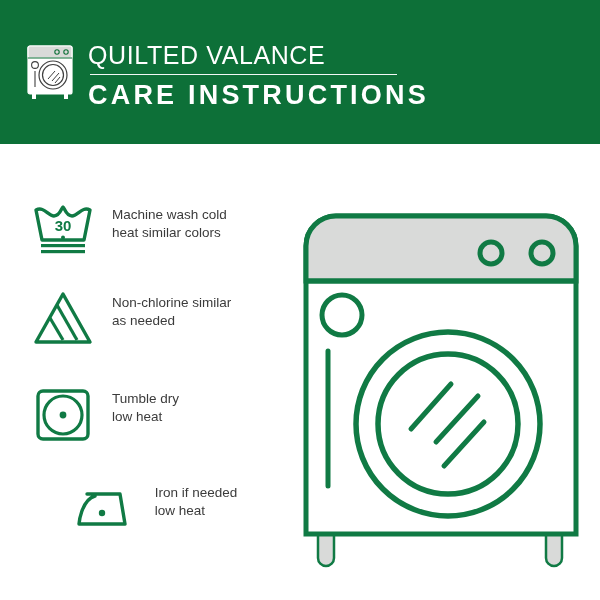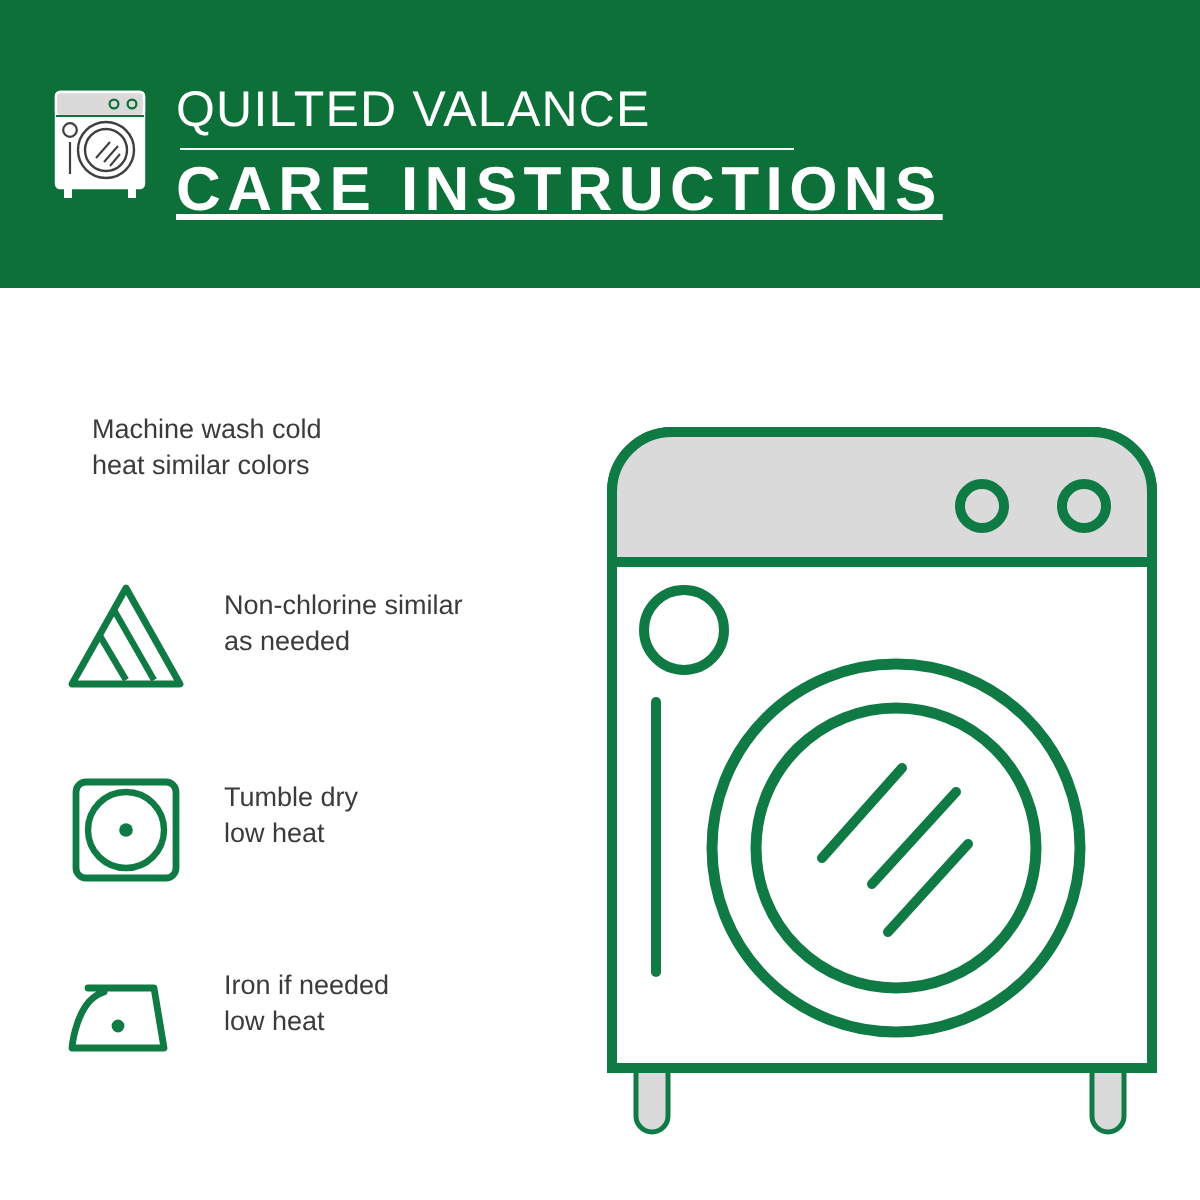--- a/index.html
+++ b/index.html
@@ -54,47 +54,46 @@
   }
   .title-rule {
     width: 307px;
     height: 1px;
     background: #ffffff;
     margin: 4px 0 4px 2px;
     opacity: 0.95;
   }
   .title-line2 {
     color: #ffffff;
-    font-size: 31px;
+    font-size: 27px;
     font-weight: 700;
     letter-spacing: 3.2px;
     line-height: 32px;
     white-space: nowrap;
-    text-decoration: underline;
   }
 
   
   .care-list {
     position: absolute;
     left: 0;
     top: 144px;
     width: 290px;
     height: 456px;
   }
   .care-row {
     position: absolute;
     left: 30px;
     width: 250px;
     display: flex;
     align-items: flex-start;
   }
   .care-row.r0 { top: 56px; }
   .care-row.r1 { top: 144px; }
   .care-row.r2 { top: 240px; }
-  .care-row.r3 { top: 334px; }
+  .care-row.r3 { top: 334px; justify-content: center; }
 
   .care-icon {
     width: 66px;
     height: 62px;
     flex: 0 0 66px;
     display: flex;
     align-items: center;
     justify-content: center;
   }
   .care-text {
@@ -152,20 +151,33 @@
       <div class="title-line1">QUILTED VALANCE</div>
       <div class="title-rule"></div>
       <div class="title-line2">CARE INSTRUCTIONS</div>
     </div>
 
   </div>
 
   <div class="care-list">
 
     <div class="care-row r0">
+      <div class="care-icon">
+        <svg viewBox="0 0 66 62" width="66" height="62" aria-hidden="true">
+
+          <path d="M6 10 C 14 6, 18 16, 24 16 C 30 16, 32 7, 33 7 C 34 7, 36 16, 42 16 C 48 16, 52 6, 60 10 L 54 40 L 12 40 Z" fill="none" stroke="#107a44" stroke-width="3.4" stroke-linejoin="round"></path>
+
+          <text x="33" y="31" text-anchor="middle" font-family="Liberation Sans, sans-serif" font-size="15" font-weight="700" fill="#107a44">30</text>
+
+          <circle cx="33" cy="37.5" r="2" fill="#107a44"></circle>
+
+          <rect x="11" y="44" width="44" height="3.2" fill="#107a44"></rect>
+          <rect x="11" y="50" width="44" height="3.2" fill="#107a44"></rect>
+        </svg>
+      </div>
       <div class="care-text">
         <div>Machine wash cold</div>
         <div>heat similar colors</div>
       </div>
     </div>
 
     <div class="care-row r1">
       <div class="care-icon">
         <svg viewBox="0 0 66 62" width="66" height="62" aria-hidden="true">
           <path d="M33 6 L 60 54 L 6 54 Z" fill="none" stroke="#107a44" stroke-width="3.4" stroke-linejoin="round"></path>

